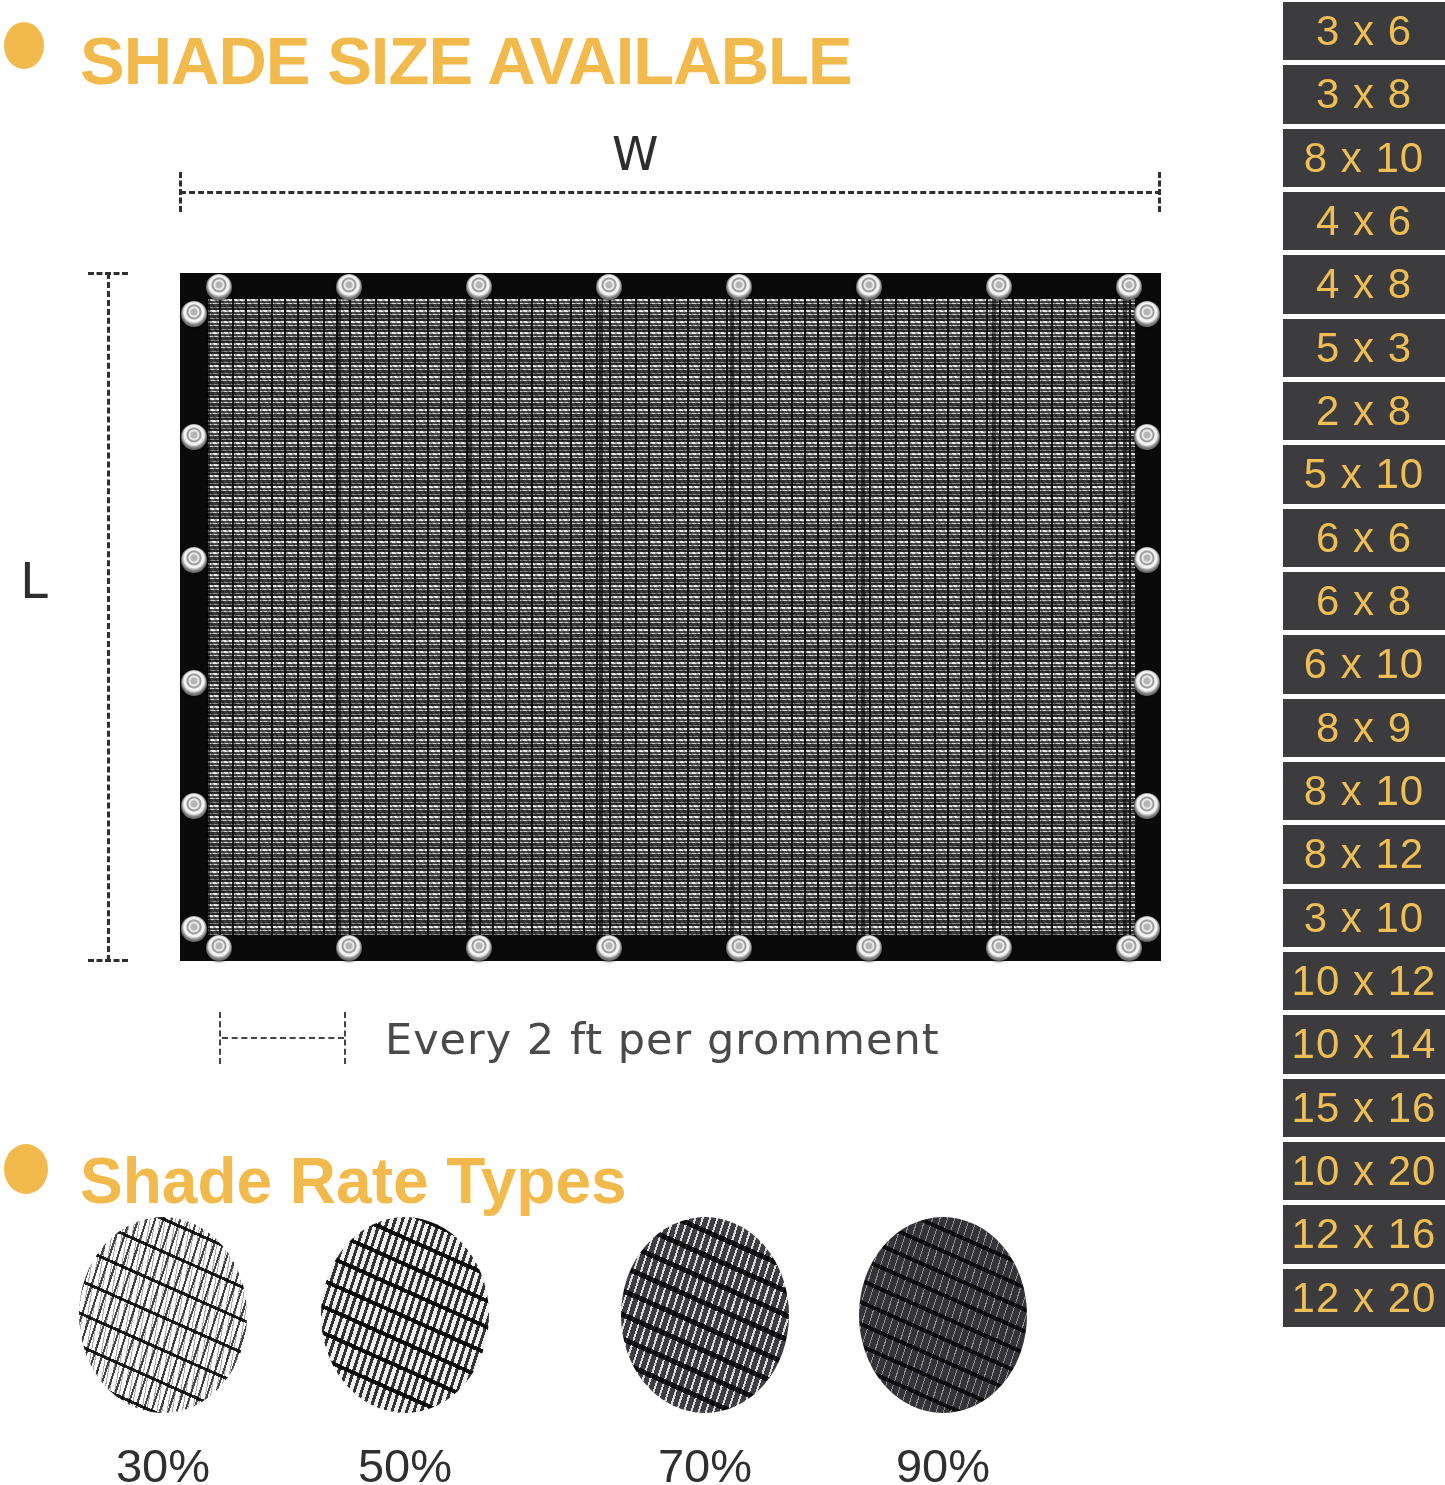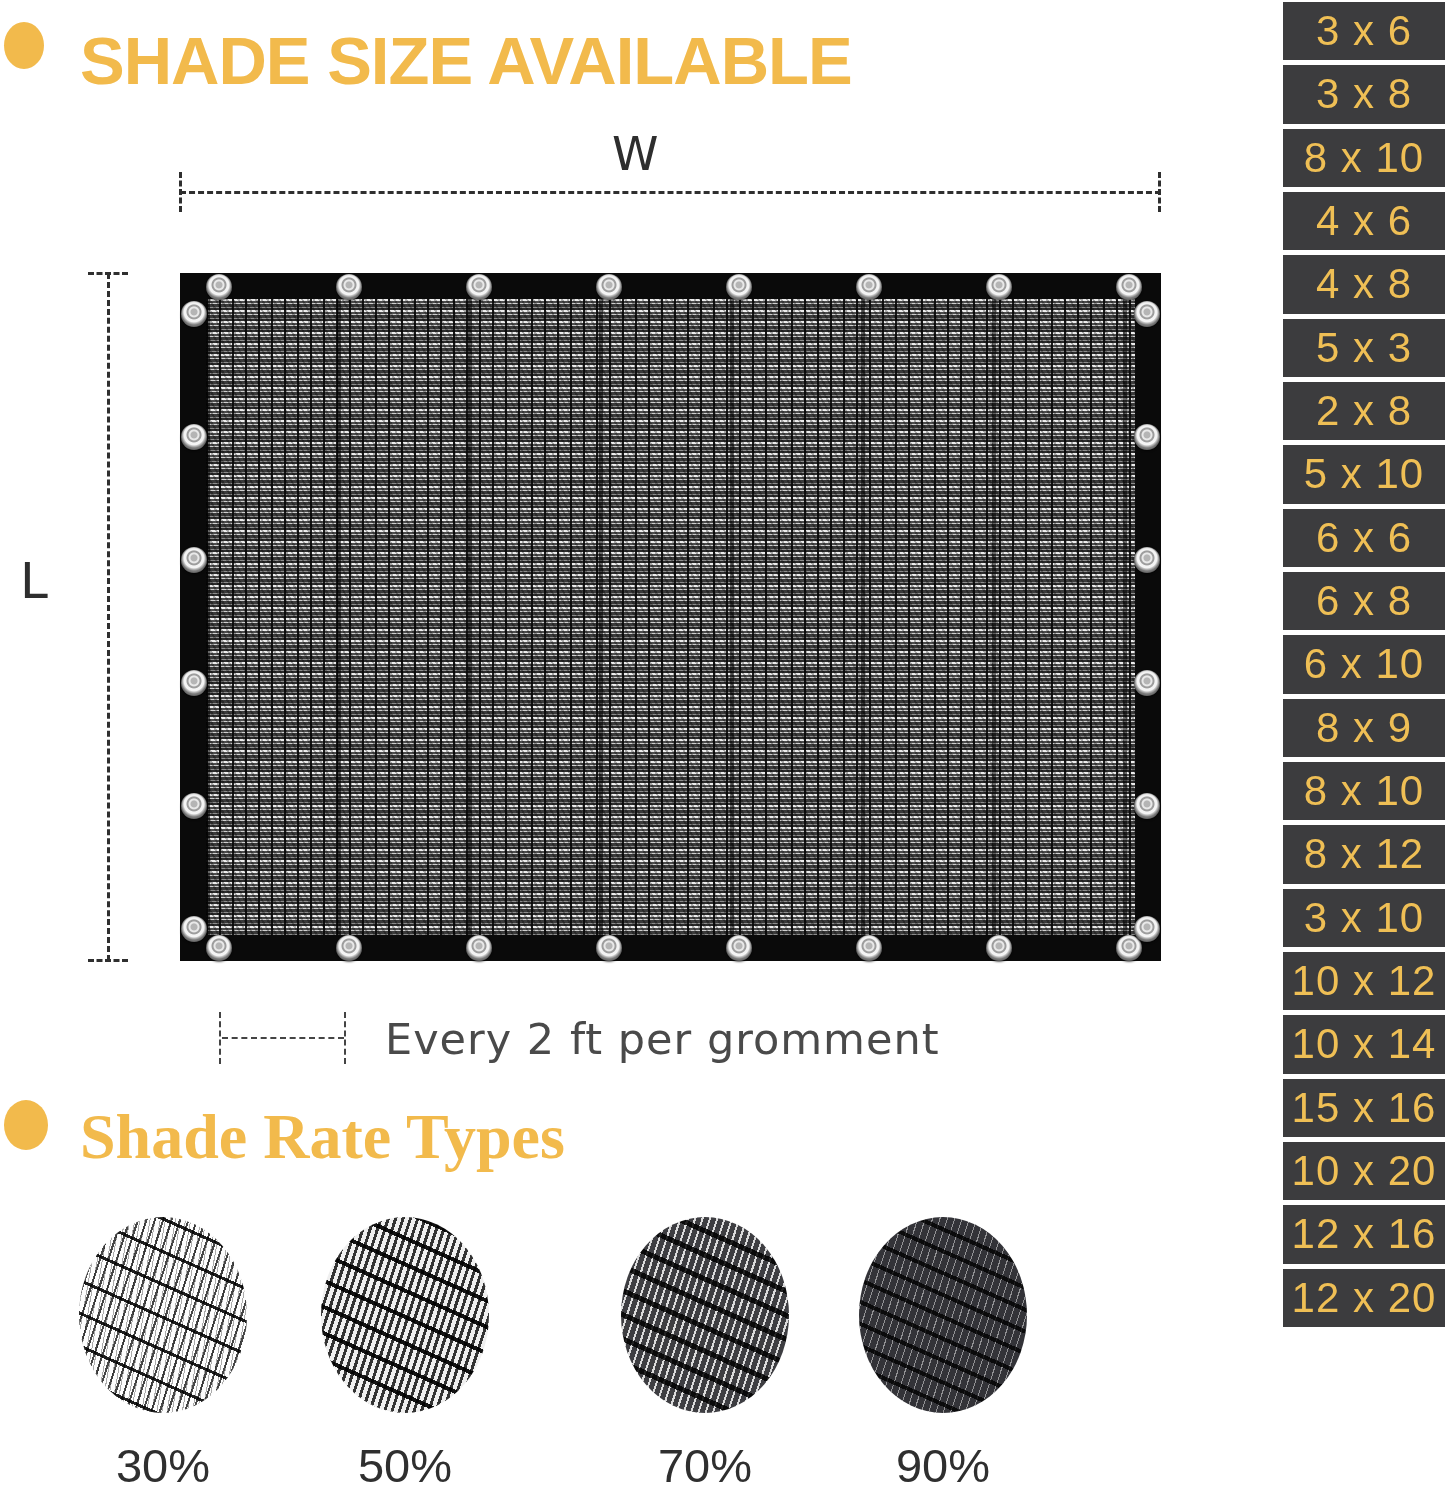--- a/index.html
+++ b/index.html
@@ -7,21 +7,21 @@
     width:1445px;height:1485px;position:relative;overflow:hidden;
     background:#ffffff;font-family:"Liberation Sans",sans-serif;
   }
   
   .heading{position:absolute;display:flex;align-items:flex-start;}
   .bullet{border-radius:50%;background:#F2BA4C;flex:0 0 auto;}
   .heading-text{color:#F2BA4C;font-weight:bold;white-space:nowrap;}
   #size-heading{left:4px;top:22px;}
   #size-heading .bullet{width:40px;height:47px;}
   #size-heading .heading-text{font-size:67px;letter-spacing:-1px;margin-left:36px;}
-  #rate-heading{left:4px;top:1100px;font-family:Liberation Serif, serif;}
+  #rate-heading{left:4px;top:1144px;}
   #rate-heading .bullet{width:44px;height:50px;}
   #rate-heading .heading-text{font-size:64px;margin-left:32px;}
 
   
   .dash-h{position:absolute;border-top:3px dashed #2f2f2f;height:0;}
   .dash-v{position:absolute;border-left:3px dashed #2f2f2f;width:0;}
   .dim-label{position:absolute;color:#2e2e2e;font-family:"DejaVu Sans",sans-serif;font-weight:bold;}
   #w-label{left:612px;top:126px;font-size:47px;font-weight:normal;}
   #l-label{left:20px;top:552px;font-size:50px;font-weight:normal;}
 

